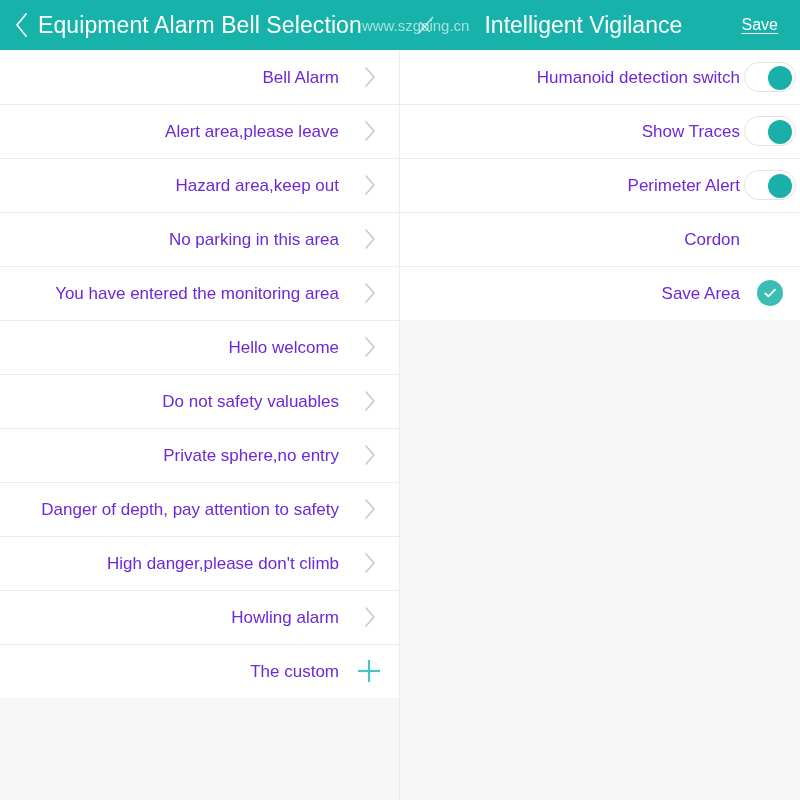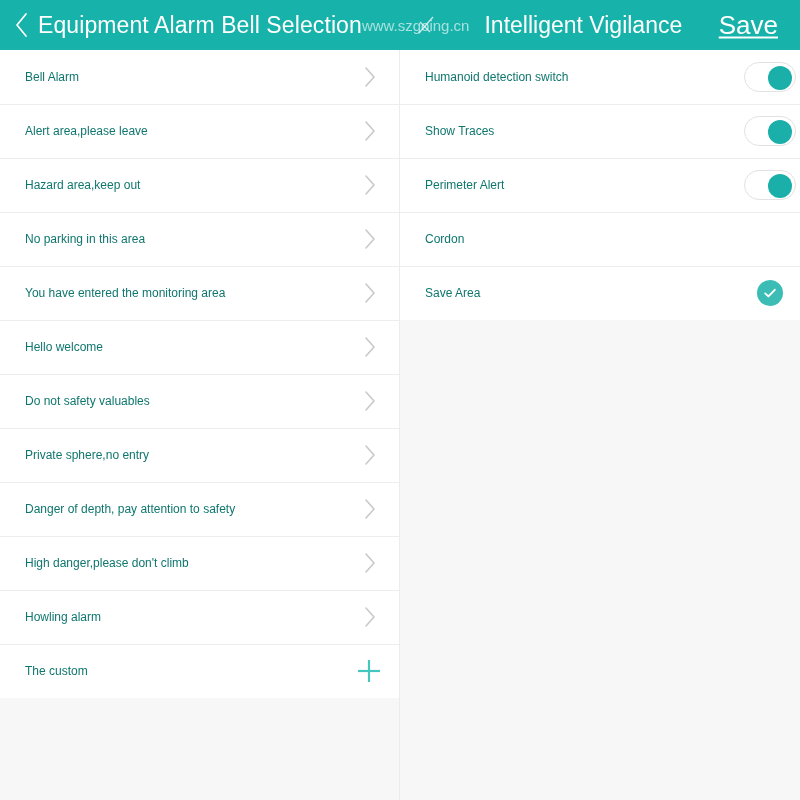--- a/index.html
+++ b/index.html
@@ -6,20 +6,21 @@
   html, body {
     width: 800px; height: 800px;
     font-family: "Liberation Sans", sans-serif;
     background: #fbfbfb;
     overflow: hidden;
   }
   #screen {
     position: relative;
     width: 724px; height: 800px;
     background: #ffffff;
+    text-align: right;
   }
 
   
   #header {
     position: absolute;
     top: 0; left: 0;
     width: 800px; height: 50px;
     background: #17b2aa;
     display: flex;
     align-items: center;
@@ -59,21 +60,21 @@
     font-size: 23px;
     font-weight: 400;
     white-space: nowrap;
     margin-left: 13px;
   }
   #save-button {
     position: absolute;
     right: 22px; top: 50%;
     transform: translateY(-50%);
     color: #ffffff;
-    font-size: 26px;
+    font-size: 16px;
     text-decoration: underline;
     text-underline-offset: 3px;
     cursor: pointer;
     white-space: nowrap;
   }
 
   
   #left-panel {
     position: absolute;
     top: 50px; left: 0;
@@ -104,22 +105,22 @@
     cursor: pointer;
   }
   .row + .row::before {
     content: "";
     position: absolute;
     top: 0; left: 0; right: 0;
     height: 1px;
     background: #ededed;
   }
   .row-label {
-    font-size: 12px;
-    color: #0f766e;
+    font-size: 17px;
+    color: #6d28d9;
     line-height: 1;
     white-space: nowrap;
     flex: 1 1 auto;
   }
   .row-accessory {
     width: 60px;
     display: flex;
     align-items: center;
     justify-content: center;
     flex: 0 0 auto;

